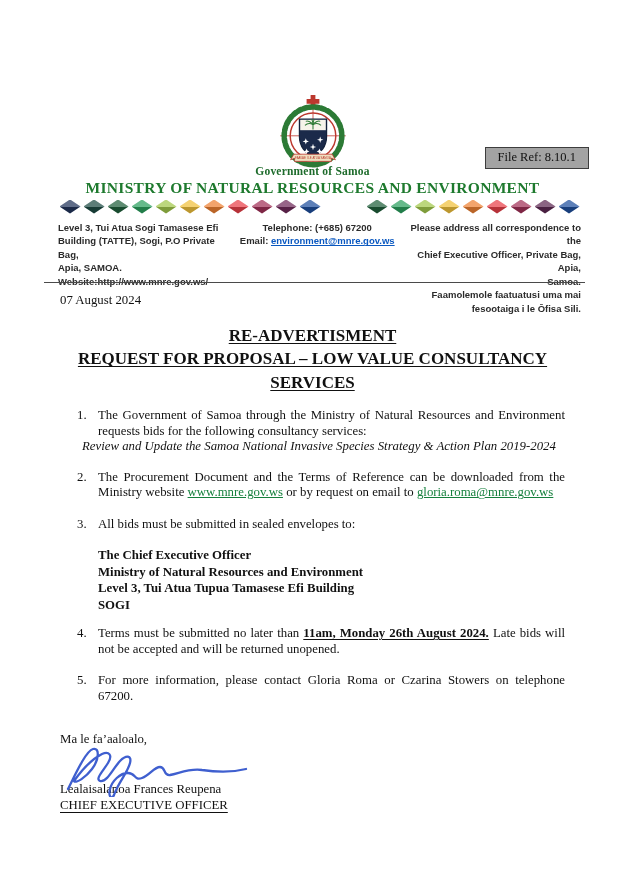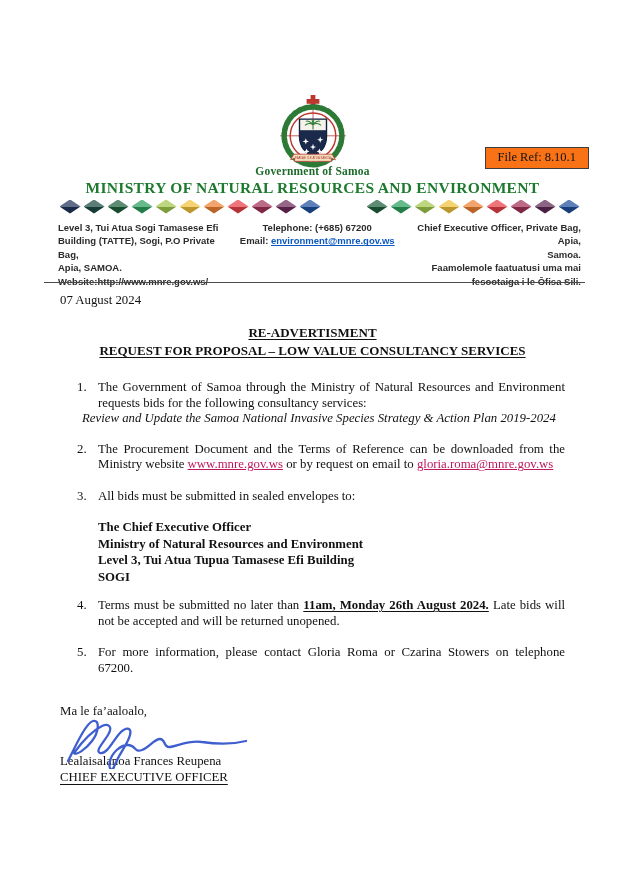--- a/index.html
+++ b/index.html
@@ -14,21 +14,21 @@
     position:absolute;top:165px;left:0;right:0;text-align:center;
     font-weight:bold;font-size:11.5px;color:#1d6b2b;letter-spacing:.2px;
   }
   .ministry-title{
     position:absolute;top:179px;left:0;right:0;text-align:center;
     font-weight:bold;font-size:15.5px;color:#1e7a2e;letter-spacing:.3px;
   }
   .file-ref{
     position:absolute;top:147px;right:36px;
     border:1.2px solid #3d3d3d;padding:2px 12px 3px 12px;
-    font-size:12.5px;background:#f97316;
+    font-size:12.5px;background:#a3a3a3;
   }
   .diamond-row{position:absolute;top:199px;height:15px;display:flex;align-items:center;}
   .diamond-row.left{left:58px;}
   .diamond-row.right{right:44px;}
   .diamond{
     display:inline-block;width:21px;height:14px;margin:0 1.5px;
     clip-path:polygon(0 50%,50% 0,100% 50%,50% 100%);
     background-image:linear-gradient(to bottom,rgba(255,255,255,.28) 0 48%,rgba(0,0,0,.22) 52% 100%);
   }
   .contact{
@@ -41,26 +41,26 @@
   .contact .col-center{width:180px;text-align:center;}
   .contact .col-right{width:200px;text-align:right;}
   .contact a{color:#0a58c0;text-decoration:underline;font-weight:600;}
   .header-rule{
     position:absolute;top:282px;left:44px;right:40px;height:0;
     border-top:1.6px solid #4a4a4a;
   }
   
   .letter{position:absolute;top:293px;left:60px;width:505px;font-size:12.8px;line-height:1.22;}
   .date-line{margin-bottom:15px;}
-  .doc-title{text-align:center;font-weight:bold;font-size:13px;line-height:1.4;margin-bottom:20px;}
+  .doc-title{text-align:center;font-weight:bold;font-size:17px;line-height:1.4;margin-bottom:13px;}
   .doc-title .u{text-decoration:underline;text-underline-offset:2px;}
   .item{position:relative;padding-left:38px;text-align:justify;margin-bottom:16px;}
   .num{position:absolute;left:17px;top:0;}
   .italic-line{font-style:italic;margin-left:-16px;text-align:left;}
-  .letter a{color:#be185d;text-decoration:underline;}
+  .letter a{color:#15803d;text-decoration:underline;}
   .deadline{font-weight:bold;text-decoration:underline;text-underline-offset:2px;}
   .address{font-weight:bold;margin-top:14px;line-height:1.32;text-align:left;}
   .closing{margin-top:27px;}
   .signature{margin:-4px 0 -20px 2px;position:relative;z-index:1;}
   .sig-name{position:relative;z-index:0;}
   .sig-role{font-weight:normal;text-decoration:underline;text-underline-offset:2.5px;margin-top:1px;}
 </style>
 </head>
 <body>
 
@@ -139,20 +139,21 @@
       <div>Level 3, Tui Atua Sogi Tamasese Efi</div>
       <div>Building (TATTE), Sogi, P.O Private Bag,</div>
       <div>Apia, SAMOA.</div>
       <div>Website:http://www.mnre.gov.ws/</div>
     </div>
     <div class="col-center">
       <div>Telephone: (+685) 67200</div>
       <div><span>Email: </span><a href="#">environment@mnre.gov.ws</a></div>
     </div>
     <div class="col-right">
+      <div>Please address all correspondence to the</div>
       <div>Chief Executive Officer, Private Bag, Apia,</div>
       <div>Samoa.</div>
       <div>Faamolemole faatuatusi uma mai</div>
       <div>fesootaiga i le Ōfisa Sili.</div>
     </div>
   </div>
 
   <div class="header-rule"></div>
 
   <div class="letter">

